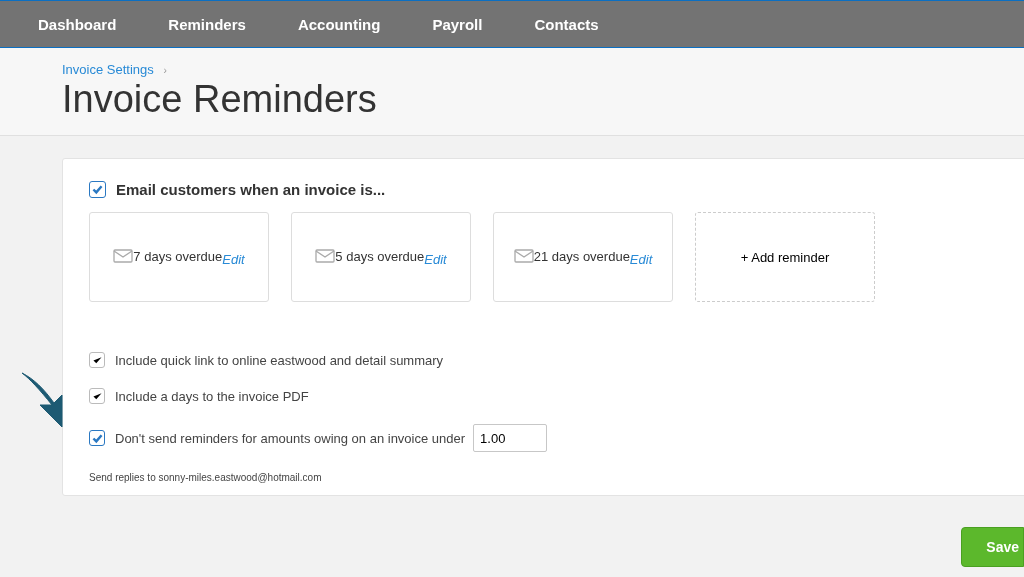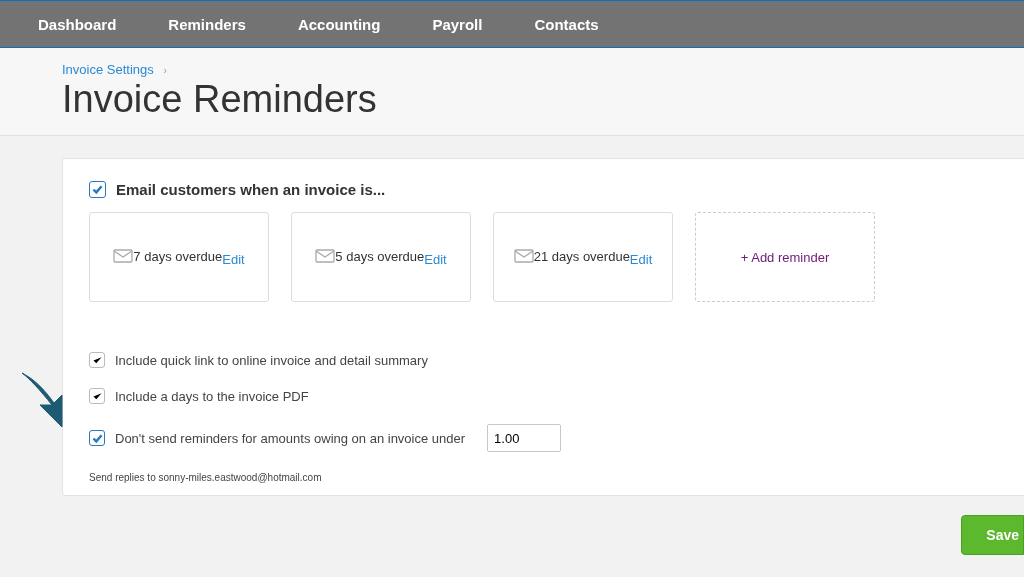--- a/index.html
+++ b/index.html
@@ -114,59 +114,60 @@
   .reminder-card .mail-icon svg path { fill:none; stroke:#aaa; stroke-width:1.3; }
   .reminder-card .days {
     font-size: 13px;
     color: #333;
     margin-bottom: 6px;
   }
   .reminder-card .edit {
     font-size: 13px;
     color: #288ad6;
     cursor: pointer;
+    font-style: italic;
   }
   .add-reminder {
     width: 180px;
     height: 90px;
     border: 1px dashed #ccc;
     border-radius: 3px;
     display: flex;
     align-items: center;
     justify-content: center;
     font-size: 13px;
-    color: #701a75;
+    color: #000000;
     cursor: pointer;
   }
   .opt-row {
     display: flex;
     align-items: center;
     margin-bottom: 20px;
     font-size: 13px;
     color: #444;
   }
   .opt-row .check { width: 16px; height: 16px; }
   .amount-input {
     width: 74px;
     height: 28px;
     border: 1px solid #c7c7c7;
     border-radius: 2px;
     padding: 0 6px;
-    margin-left: 22px;
+    margin-left: 8px;
     font-size: 13px;
   }
   .reply-line {
     font-size: 10px;
     color: #444;
     margin-top: 4px;
   }
   .save-btn {
     position: absolute;
     right: 0;
-    bottom: 22px;
+    bottom: 10px;
     background: #5cb82c;
     color: #fff;
     font-size: 14px;
     font-weight: 700;
     border: 1px solid #4aa021;
     border-radius: 4px 0 0 4px;
     height: 40px;
     padding: 0 4px 0 24px;
     cursor: pointer;
     display: flex;
@@ -246,21 +247,21 @@
         <span>+ Add reminder</span>
       </div>
     </div>
 
     <div class="opt-row">
       <span class="check">
         <svg viewBox="0 0 16 16">
             <path d="M3 8 L6.5 11.5 L13 4"></path>
           </svg>
       </span>
-      <span>Include quick link to online invoice and detail summary</span>
+      <span>Include quick link to online eastwood and detail summary</span>
     </div>
 
     <div class="opt-row">
       <span class="check">
         <svg viewBox="0 0 16 16">
             <path d="M3 8 L6.5 11.5 L13 4"></path>
           </svg>
       </span>
       <span>Include a days to the invoice PDF</span>
     </div>

